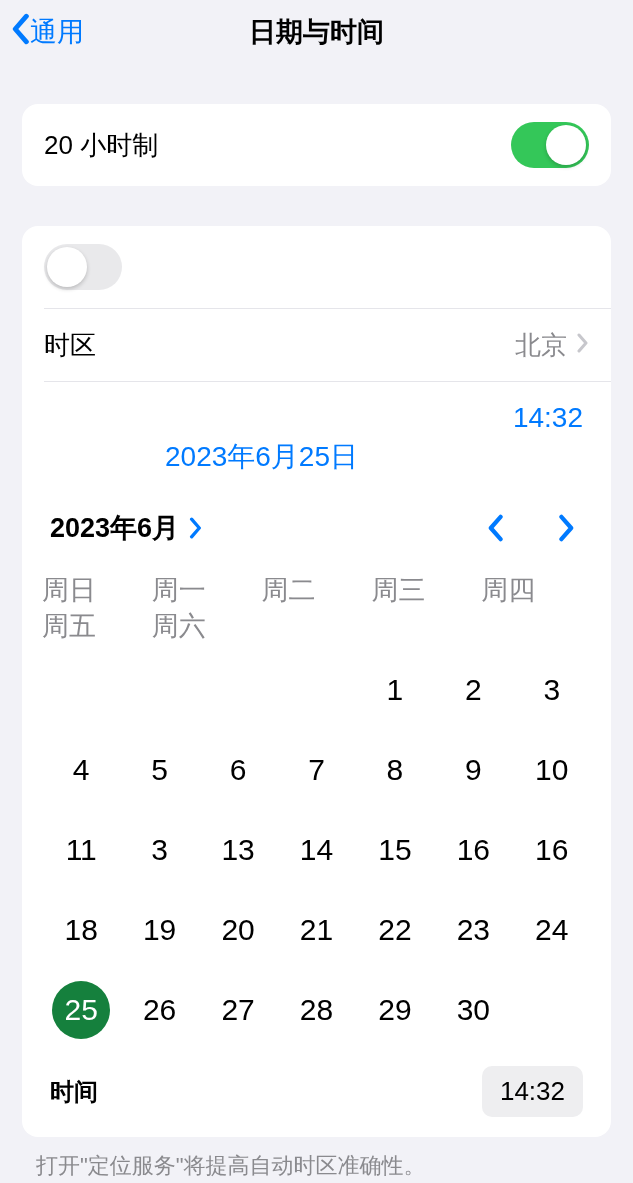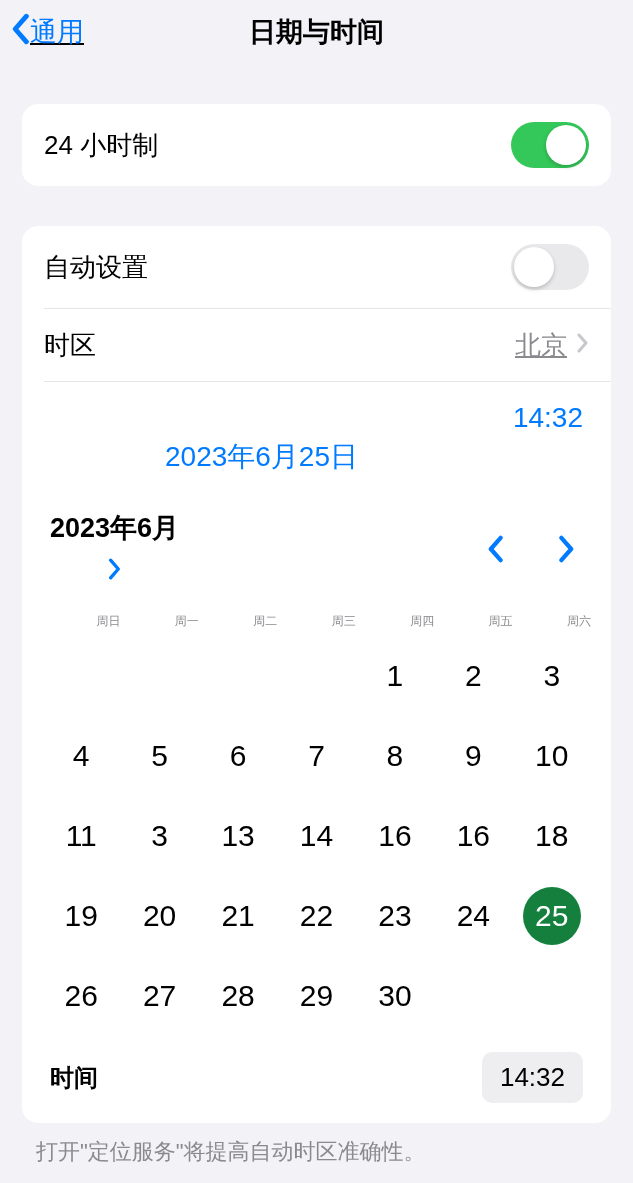--- a/index.html
+++ b/index.html
@@ -11,21 +11,20 @@
       overflow: hidden;
       color: #000;
     }
 
     .nav {
       display: flex;
       align-items: center;
       height: 64px;
       position: relative;
       padding: 16px 10px;
-      text-decoration: underline;
     }
     .nav-back {
       display: flex;
       align-items: center;
       color: #007aff;
       font-size: 27px;
       cursor: pointer;
     }
     .nav-back svg { width: 20px; height: 32px; }
     .nav-title {
@@ -76,21 +75,21 @@
       box-shadow: 0 2px 4px rgba(0,0,0,.2);
     }
     .switch.on .knob { right: 3px; }
     .switch.off .knob { left: 3px; }
 
     .row-trailing {
       display: flex;
       align-items: center;
       gap: 10px;
     }
-    .detail { color: #8a8a8e; font-size: 26px; text-decoration: underline; }
+    .detail { color: #8a8a8e; font-size: 26px; }
     .chev svg { width: 12px; height: 20px; }
 
     .date-time-summary {
       display: flex;
       justify-content: space-between;
       padding: 20px 28px 14px;
       color: #007aff;
       font-size: 28px;
     }
     .dts-left { flex: 1; text-align: center; margin-top: 36px; }
@@ -98,41 +97,40 @@
 
     .calendar { padding: 0 20px 20px; }
     .cal-header {
       display: flex;
       align-items: center;
       justify-content: space-between;
       padding: 20px 8px 16px;
     }
     .cal-month {
       display: flex;
-      align-items: center;
+      align-items: flex-end;
       gap: 10px;
       font-size: 27px;
       font-weight: 600;
       cursor: pointer;
-      flex-direction: column;
     }
     .cal-month svg { width: 14px; height: 22px; }
     .cal-nav {
       display: flex;
       gap: 40px;
     }
     .cal-nav-btn { cursor: pointer; width: 32px; height: 32px; display:flex; align-items:center; justify-content:center; }
     .cal-nav-btn svg { width: 18px; height: 28px; }
 
     .cal-weekdays {
       display: grid;
-      grid-template-columns: repeat(7, 1fr);
-      text-align: right;
+      grid-template-columns: repeat(5, 1fr);
+      text-align: left;
       color: #8a8a8e;
-      font-size: 12px;
+      font-size: 27px;
       padding: 10px 0 6px;
     }
     .cal-grid {
       display: grid;
       grid-template-columns: repeat(7, 1fr);
       text-align: center;
     }
     .cal-day {
       height: 80px;
       display: flex;
@@ -186,30 +184,29 @@
           <path d="M10 2L3 10l7 8" stroke="#007aff" stroke-width="3" stroke-linecap="round" stroke-linejoin="round"></path>
         </svg>
     </span>
     <span>通用</span>
   </div>
   <div class="nav-title">日期与时间</div>
 </div>
 
 <div class="group">
   <div class="row">
-    <div class="row-label">24 小时制</div>
+    <div class="row-label">20 小时制</div>
     <div class="switch on">
       <div class="knob"></div>
     </div>
   </div>
 </div>
 
 <div class="group">
   <div class="row">
-    <div class="row-label">自动设置</div>
     <div class="switch off">
       <div class="knob"></div>
     </div>
   </div>
   <div class="sep"></div>
   <div class="row">
     <div class="row-label">时区</div>
     <div class="row-trailing">
       <span class="detail">北京</span>
       <span class="chev">
@@ -300,20 +297,23 @@
         <div class="cal-day">
           <span>3</span>
         </div>
         <div class="cal-day">
           <span>13</span>
         </div>
         <div class="cal-day">
           <span>14</span>
         </div>
         <div class="cal-day">
+          <span>15</span>
+        </div>
+        <div class="cal-day">
           <span>16</span>
         </div>
         <div class="cal-day">
           <span>16</span>
         </div>
         <div class="cal-day">
           <span>18</span>
         </div>
         <div class="cal-day">
           <span>19</span>

